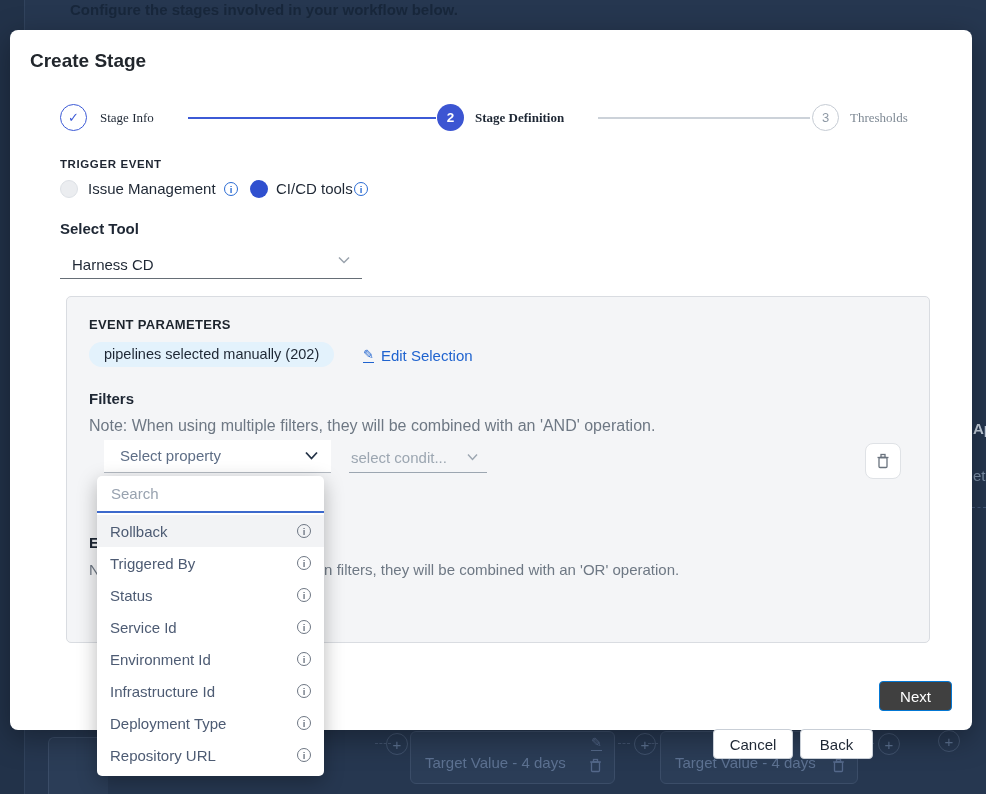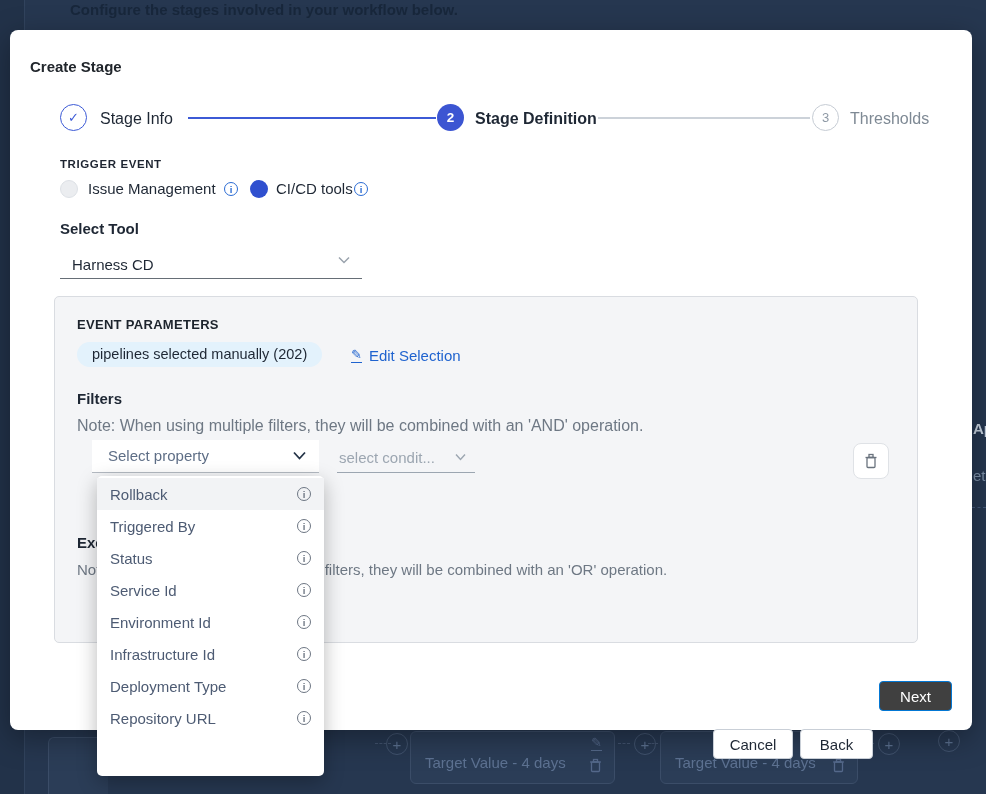--- a/index.html
+++ b/index.html
@@ -16,28 +16,28 @@
   .bd-trash { position:absolute; right:12px; top:26px; color:#54688a; }
   .bd-plus { position:absolute; width:22px; height:22px; border:1.5px solid #41536e; border-radius:50%; color:#5b7090; font-size:15px; display:flex; align-items:center; justify-content:center; top:733px; }
   .bd-dash { position:absolute; top:743px; border-top:1.5px dashed #41536e; height:0; }
   .bd-left-frag { position:absolute; left:48px; top:737px; width:60px; height:57px; background:#2b3d57; border-top-left-radius:6px; border-top:1px solid #3b4d68; border-left:1px solid #3b4d68; }
   .bd-ap { position:absolute; left:973px; top:420px; color:#c7d2df; font-weight:600; font-size:15px; }
   .bd-et { position:absolute; left:973px; top:467px; color:#7e91a9; font-size:15px; }
   .bd-dashline { position:absolute; left:972px; top:507px; width:14px; border-top:1.5px dashed #44597a; }
 
   
   .modal { position:absolute; left:10px; top:30px; width:962px; height:700px; background:#ffffff; border-radius:8px; box-shadow:0 8px 30px rgba(0,0,0,.35); }
-  .modal-title { position:absolute; left:20px; top:28px; font-size:15px; font-weight:700; color:#21262c; }
+  .modal-title { position:absolute; left:20px; top:20px; font-size:19px; font-weight:700; color:#21262c; }
 
   
   .step-circle { position:absolute; width:27px; height:27px; border-radius:50%; display:flex; align-items:center; justify-content:center; font-size:13px; top:74px; }
   .step1-circle { left:50px; border:1.5px solid #3c5ad6; color:#3c5ad6; background:#fff; }
   .step2-circle { left:427px; background:#3c55d2; color:#fff; font-weight:600; font-size:13.5px; }
   .step3-circle { left:802px; border:1.5px solid #c6ccd4; color:#8e99a5; background:#fff; }
-  .step-label { position:absolute; top:80px; font-size:16px; white-space:nowrap; }
+  .step-label { position:absolute; top:80px; font-size:13px; white-space:nowrap;font-family:Liberation Serif, serif; }
   .step1-label { left:90px; color:#1e2734; font-weight:500; }
   .step2-label { left:465px; color:#1e2734; font-weight:700; }
   .step3-label { left:840px; color:#7e8994; font-weight:400; }
   .step-line { position:absolute; top:87px; height:1.5px; }
   .line-done { left:178px; width:248px; background:#3c5ad6; }
   .line-pending { left:588px; width:212px; background:#ccd2d9; }
 
   
   .trigger-label { position:absolute; left:50px; top:128px; font-size:11.5px; font-weight:700; letter-spacing:.6px; color:#1e2531; }
   .radio { position:absolute; top:150px; width:18px; height:18px; border-radius:50%; }
@@ -47,21 +47,21 @@
   .info-i { display:inline-flex; width:14px; height:14px; border-radius:50%; align-items:center; justify-content:center; font-size:9.5px; font-weight:700; }
   .info-blue { position:absolute; top:152px; border:1.3px solid #2b6cd4; color:#2b6cd4; }
 
   
   .select-tool-label { position:absolute; left:50px; top:190px; font-size:15px; font-weight:700; color:#1e2734; }
   .tool-select { position:absolute; left:50px; top:213px; width:302px; height:36px; border-bottom:1px solid #666e76; }
   .tool-select-value { position:absolute; left:12px; top:13px; font-size:15px; color:#1e2734; }
   .chev { position:absolute; width:12px; height:12px; }
 
   
-  .panel { position:absolute; left:44px; top:266px; width:864px; height:347px; background:#f4f5f7; border:1px solid #d9dce1; border-radius:5px; }
+  .panel { position:absolute; left:56px; top:266px; width:864px; height:347px; background:#f4f5f7; border:1px solid #d9dce1; border-radius:5px; }
   .ep-heading { position:absolute; left:22px; top:20px; font-size:13px; font-weight:700; letter-spacing:.3px; color:#1c232c; }
   .chip { position:absolute; left:22px; top:45px; height:25px; line-height:25px; padding:0 15px; background:#e3f2fc; border-radius:13px; font-size:14.5px; color:#1e2734; }
   .edit-link { position:absolute; left:296px; top:50px; font-size:15px; font-weight:500; color:#1f63cf; display:flex; align-items:center; gap:7px; cursor:pointer; }
   .edit-pencil { font-size:13px; border-bottom:1.3px solid #1f63cf; line-height:14px; font-style:normal; }
   .filters-heading { position:absolute; left:22px; top:93px; font-size:15px; font-weight:700; color:#1e2734; }
   .filters-note { position:absolute; left:22px; top:120px; font-size:16px; color:#6e7884; white-space:nowrap; }
 
   .prop-box { position:absolute; left:37px; top:143px; width:227px; height:33px; background:#fff; border-bottom:1px solid #b4bac2; }
   .prop-box .ph { position:absolute; left:16px; top:7px; font-size:15px; color:#5e6e86; }
   .cond-box { position:absolute; left:282px; top:148px; width:138px; height:28px; border-bottom:1px solid #9ca6b1; }
@@ -219,20 +219,23 @@
     <div class="exec-heading">Execution Filters</div>
     <div class="exec-note">Note: When using multiple execution filters, they will be combined with an 'OR' operation.</div>
   </div>
 
   <button class="btn btn-ghost btn-cancel">Cancel</button>
   <button class="btn btn-ghost btn-back">Back</button>
   <button class="btn btn-next">Next</button>
 </div>
 
 <div class="dropdown">
+  <div class="dd-search-wrap">
+    <input class="dd-search" type="text" placeholder="Search" style="">
+  </div>
   <div class="dd-list">
     <div class="dd-item active">
       <span class="dd-label">Rollback</span>
       <span class="info-i info-gray">i</span>
     </div>
     <div class="dd-item">
       <span class="dd-label">Triggered By</span>
       <span class="info-i info-gray">i</span>
     </div>
     <div class="dd-item">

